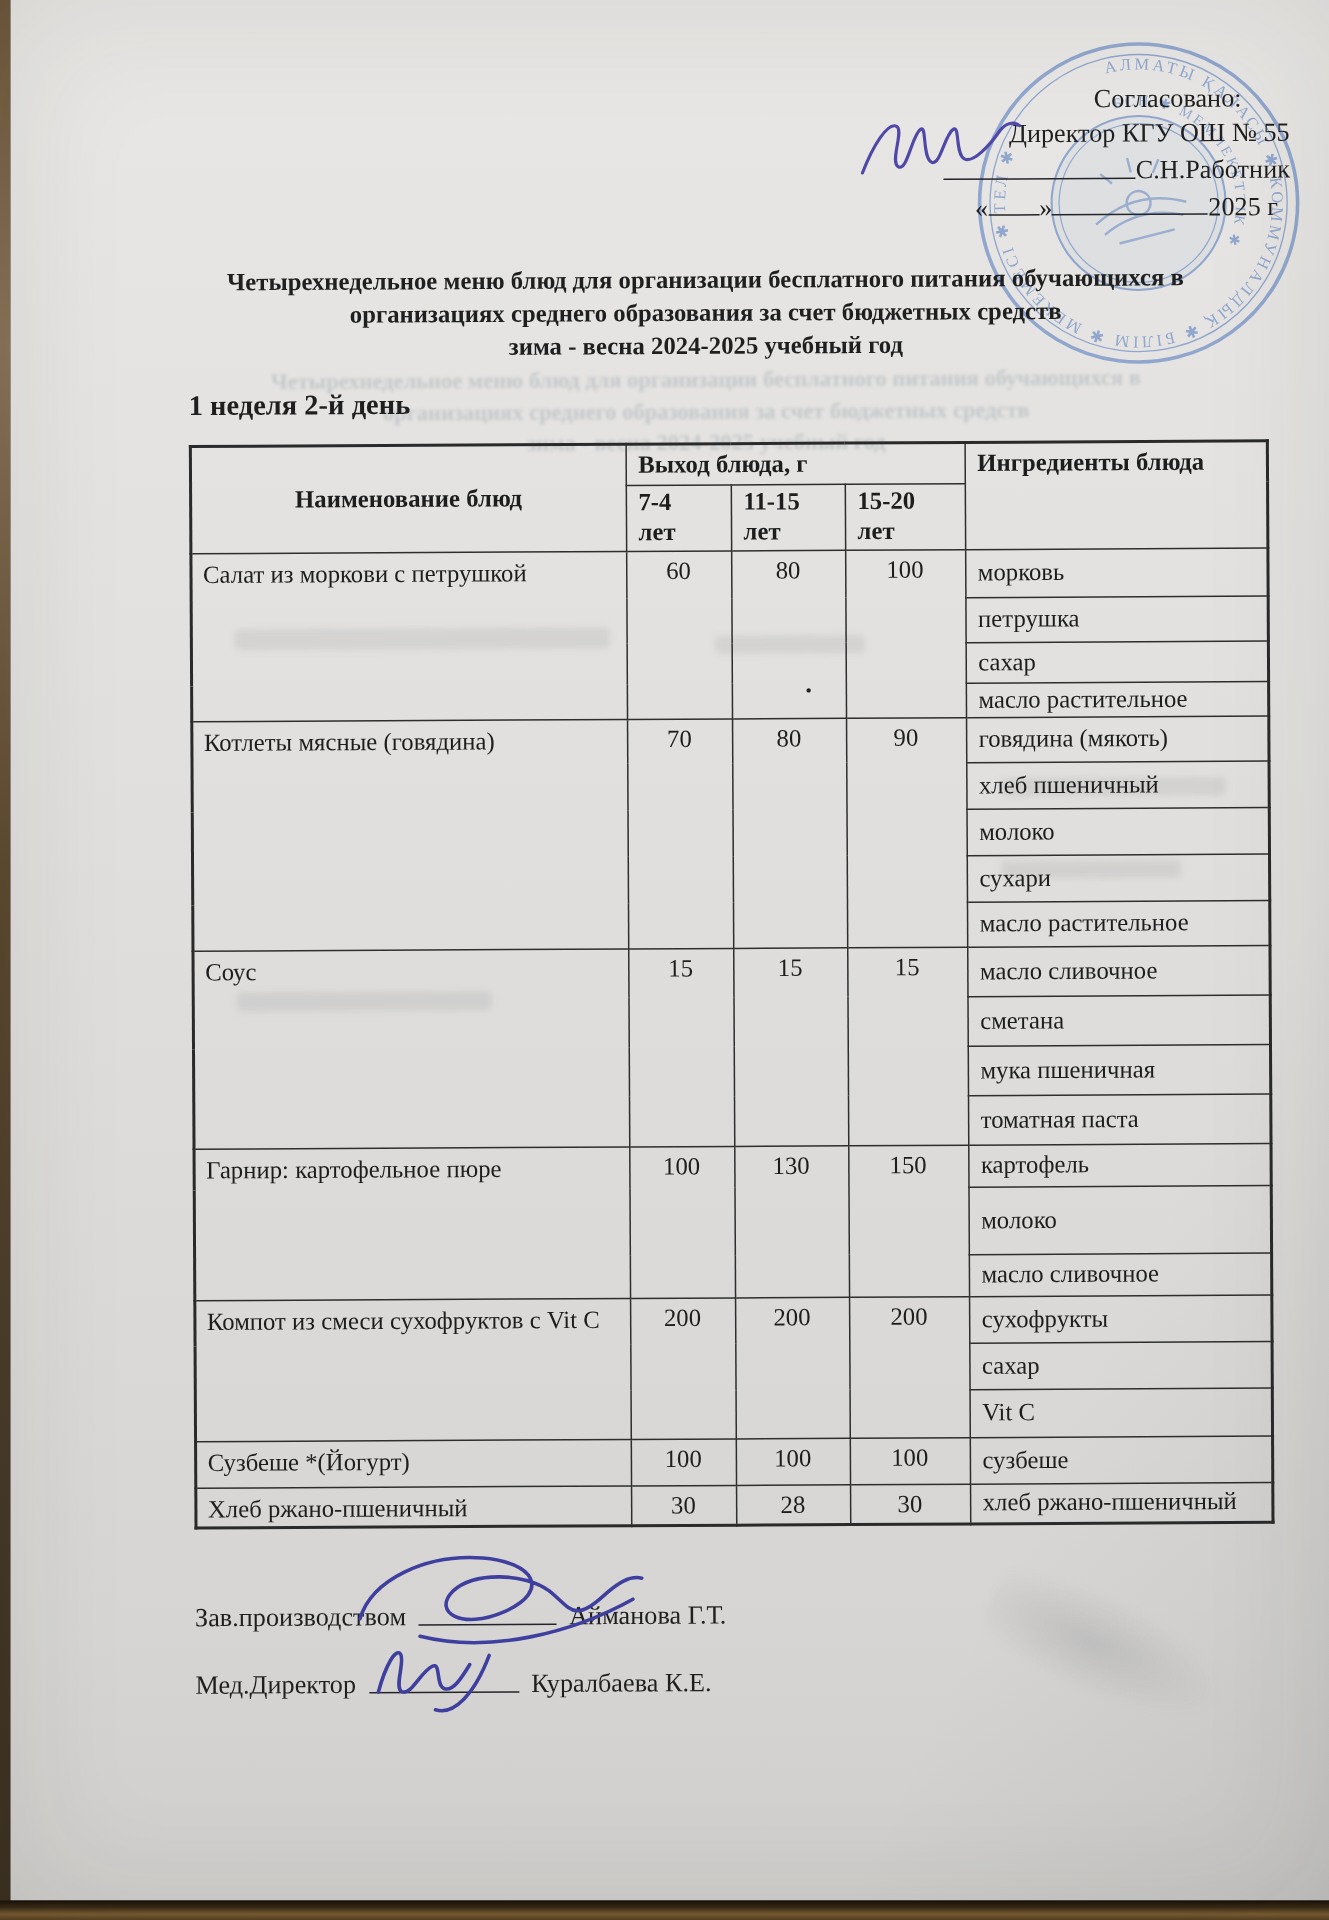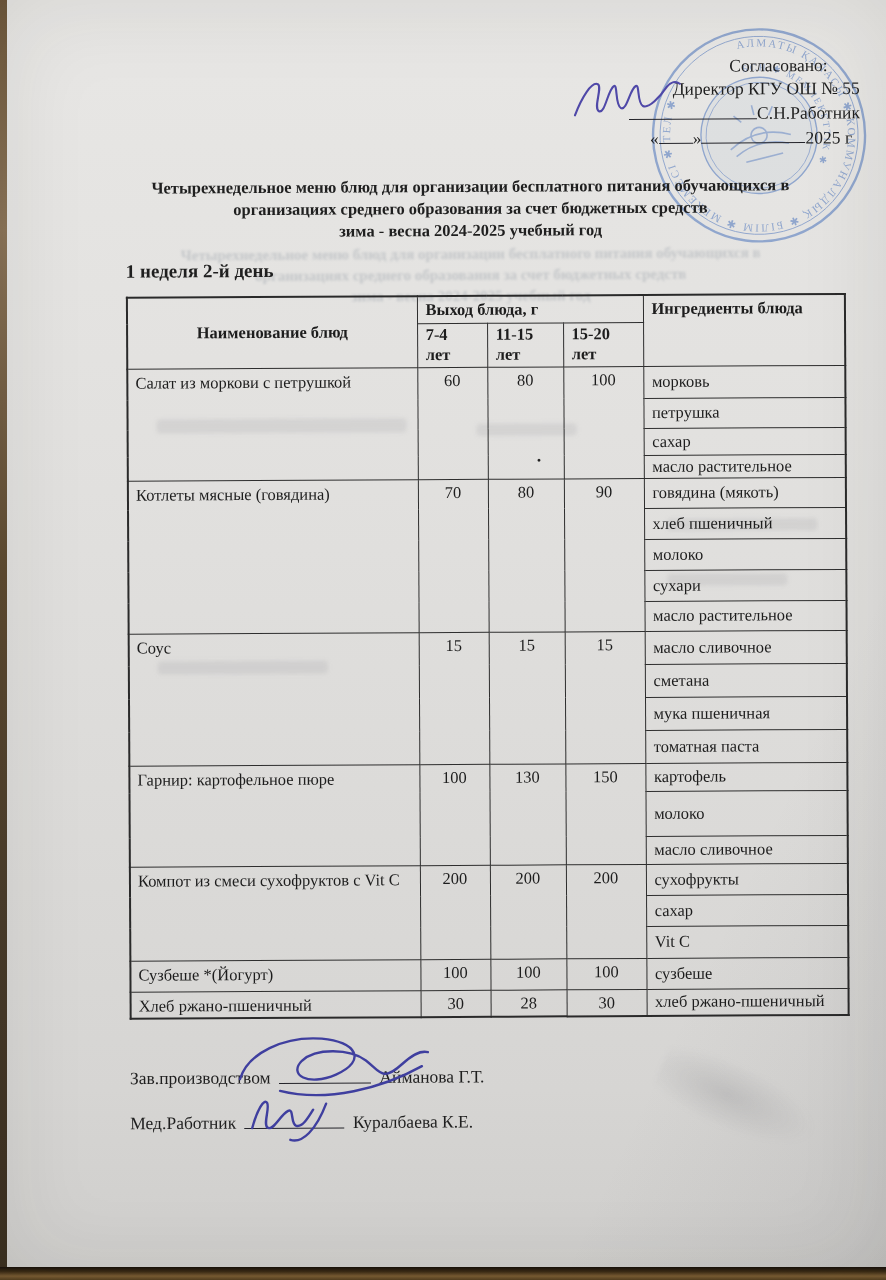--- a/index.html
+++ b/index.html
@@ -294,21 +294,21 @@
           </svg>
           <span>Зав.производством</span>
           <span class="uline" style="width:92px;margin:0 4px;"></span>
           <span>Айманова Г.Т.</span>
         </div>
         <div class="sigline">
           <svg class="sig-med" width="100" height="58" viewBox="0 0 100 58">
             <path class="ink" d="M8,38 C13,20 20,8 23,13 C26,18 18,36 24,38 C30,40 36,25 44,21 C50,18 46,34 52,36 C58,38 64,28 69,20"></path>
             <path class="ink" d="M46,50 C58,54 72,40 82,14"></path>
           </svg>
-          <span>Мед.Работник</span>
+          <span>Мед.Директор</span>
           <span class="uline" style="width:100px;margin:0 4px;"></span>
           <span>Куралбаева К.Е.</span>
         </div>
       </div>
 
     </div>
   </div>
 
   <div class="wood-bottom"></div>
 </div>

